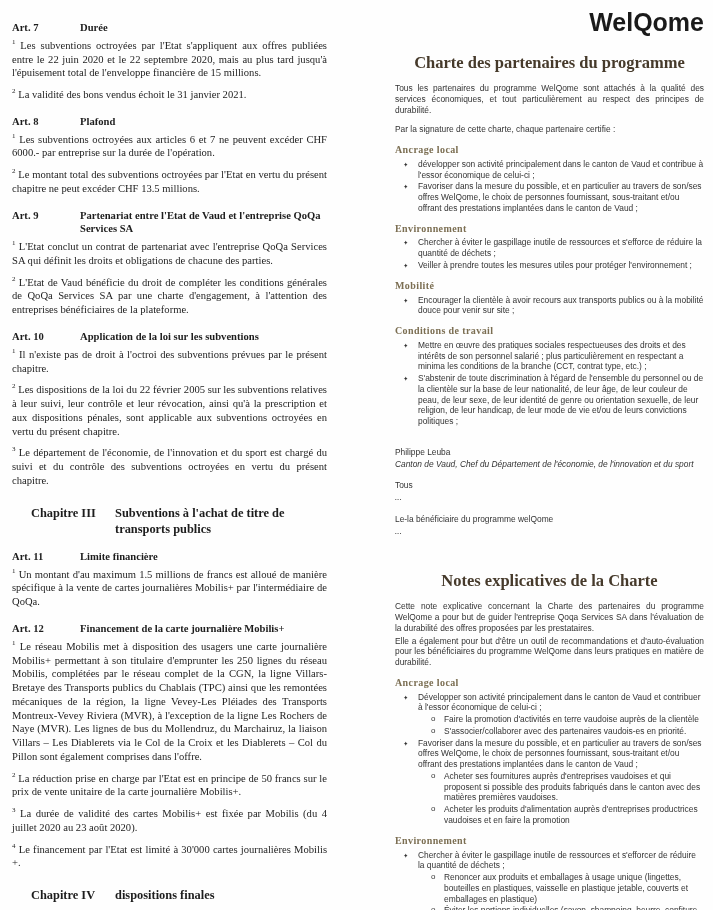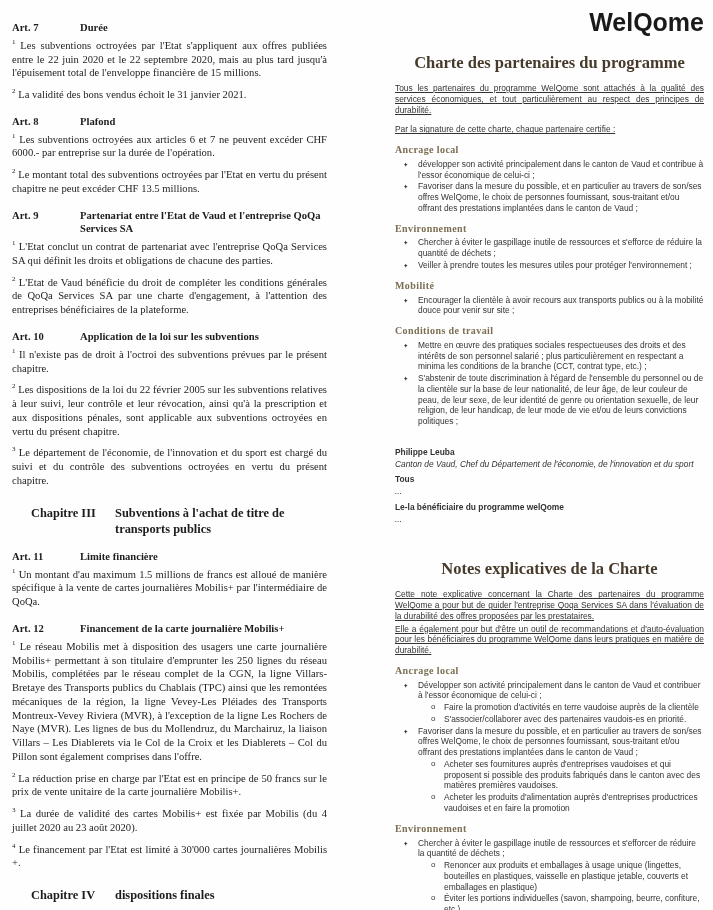--- a/index.html
+++ b/index.html
@@ -20,31 +20,31 @@
   .col-left sup{font-size:7px;line-height:0;}
 
   
   .col-right{position:absolute;left:395px;top:4px;width:309px;
     font-family:"Liberation Sans",sans-serif;color:#333333;
     font-size:8.4px;line-height:1.28;}
   .app-title{text-align:right;font-weight:bold;font-size:25px;color:#1a1a1a;margin:2px 0 0;}
   .big-head{font-family:"Liberation Serif",serif;text-align:center;font-weight:bold;
     font-size:16.5px;color:#463a2b;margin:14px 0 10px;}
   .big-head.notes{margin-top:34px;}
-  .intro{text-align:justify;margin:5px 0 9px;text-decoration:underline;}
+  .intro{text-align:justify;margin:5px 0 9px;}
   .sec-head{font-family:"Liberation Serif",serif;font-weight:bold;color:#7b6e52;
     font-size:10px;letter-spacing:.4px;margin:9px 0 2px;}
   .b{display:flex;margin:1px 0;padding-left:8px;}
   .bm{flex:0 0 15px;font-size:6.5px;padding-top:2px;text-align:left;color:#333;}
   .b p{margin:0;flex:1;text-align:left;}
   .sb{display:flex;margin:1px 0;padding-left:36px;}
   .sbm{flex:0 0 13px;font-size:8px;}
   .sb p{margin:0;flex:1;}
   .sig-block{margin-top:20px;}
-  .sig-name{font-weight:bold;margin-top:5px;}
+  .sig-name{font-weight:normal;margin-top:11px;}
   .sig-role{margin-top:1px;font-style:italic;}
 </style>
 </head>
 <body>
 
 <div class="page">
 
   <div class="col-left">
 
     <div class="art">

